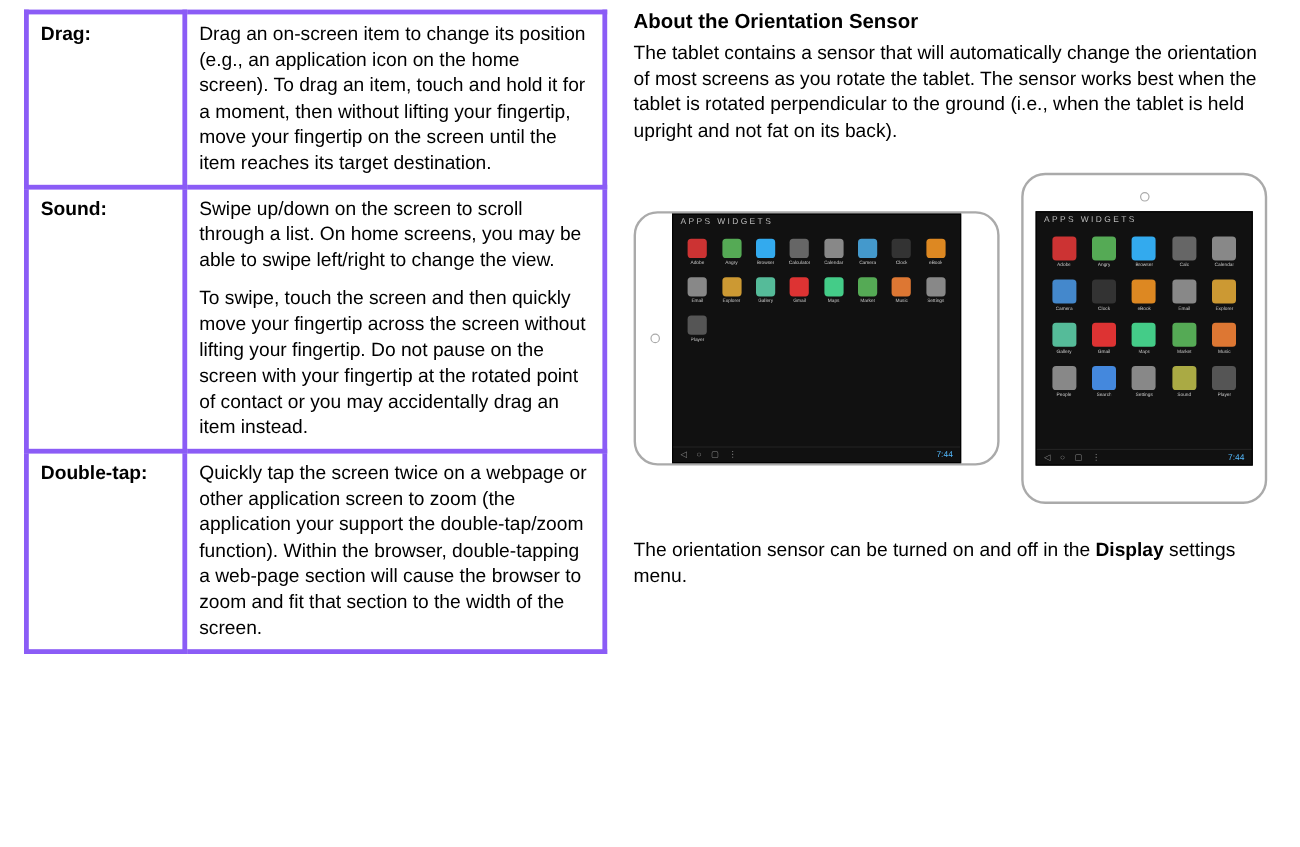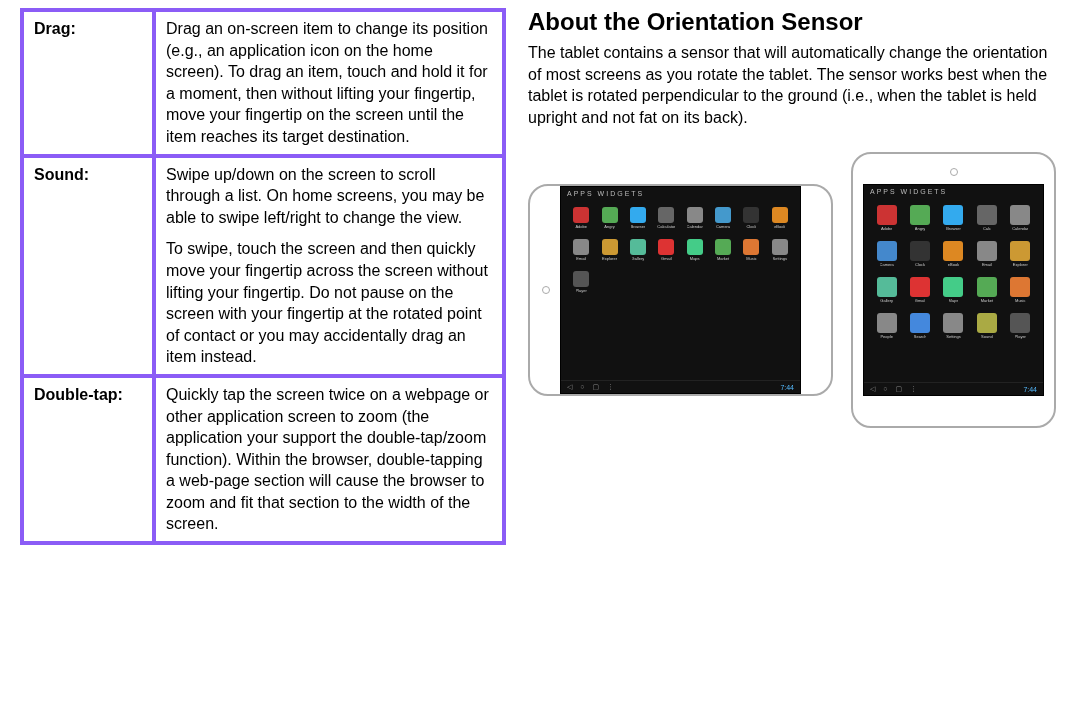--- a/index.html
+++ b/index.html
@@ -40,21 +40,21 @@
       font-weight: bold;
       width: 132px;
     }
     .desc-block {
       margin-bottom: 10px;
     }
     .desc-block:last-child {
       margin-bottom: 0;
     }
     h1 {
-      font-size: 24px;
+      font-size: 17px;
       font-weight: bold;
       margin-bottom: 6px;
     }
     .para {
       line-height: 1.35;
       margin-bottom: 10px;
     }
     .tablets {
       display: flex;
       gap: 18px;
@@ -368,13 +368,16 @@
             </div>
           </div>
         <div class="statusbar">
           <span class="nav-icons">◁  ○  ▢  ⋮</span>
           <span>7:44</span>
         </div>
       </div>
     </div>
   </div>
 
+  <p class="para">
+    <span>The orientation sensor can be turned on and off in the </span><span class="bold">Display</span><span> settings menu.</span>
+  </p>
 </div>
 
 </body></html>

